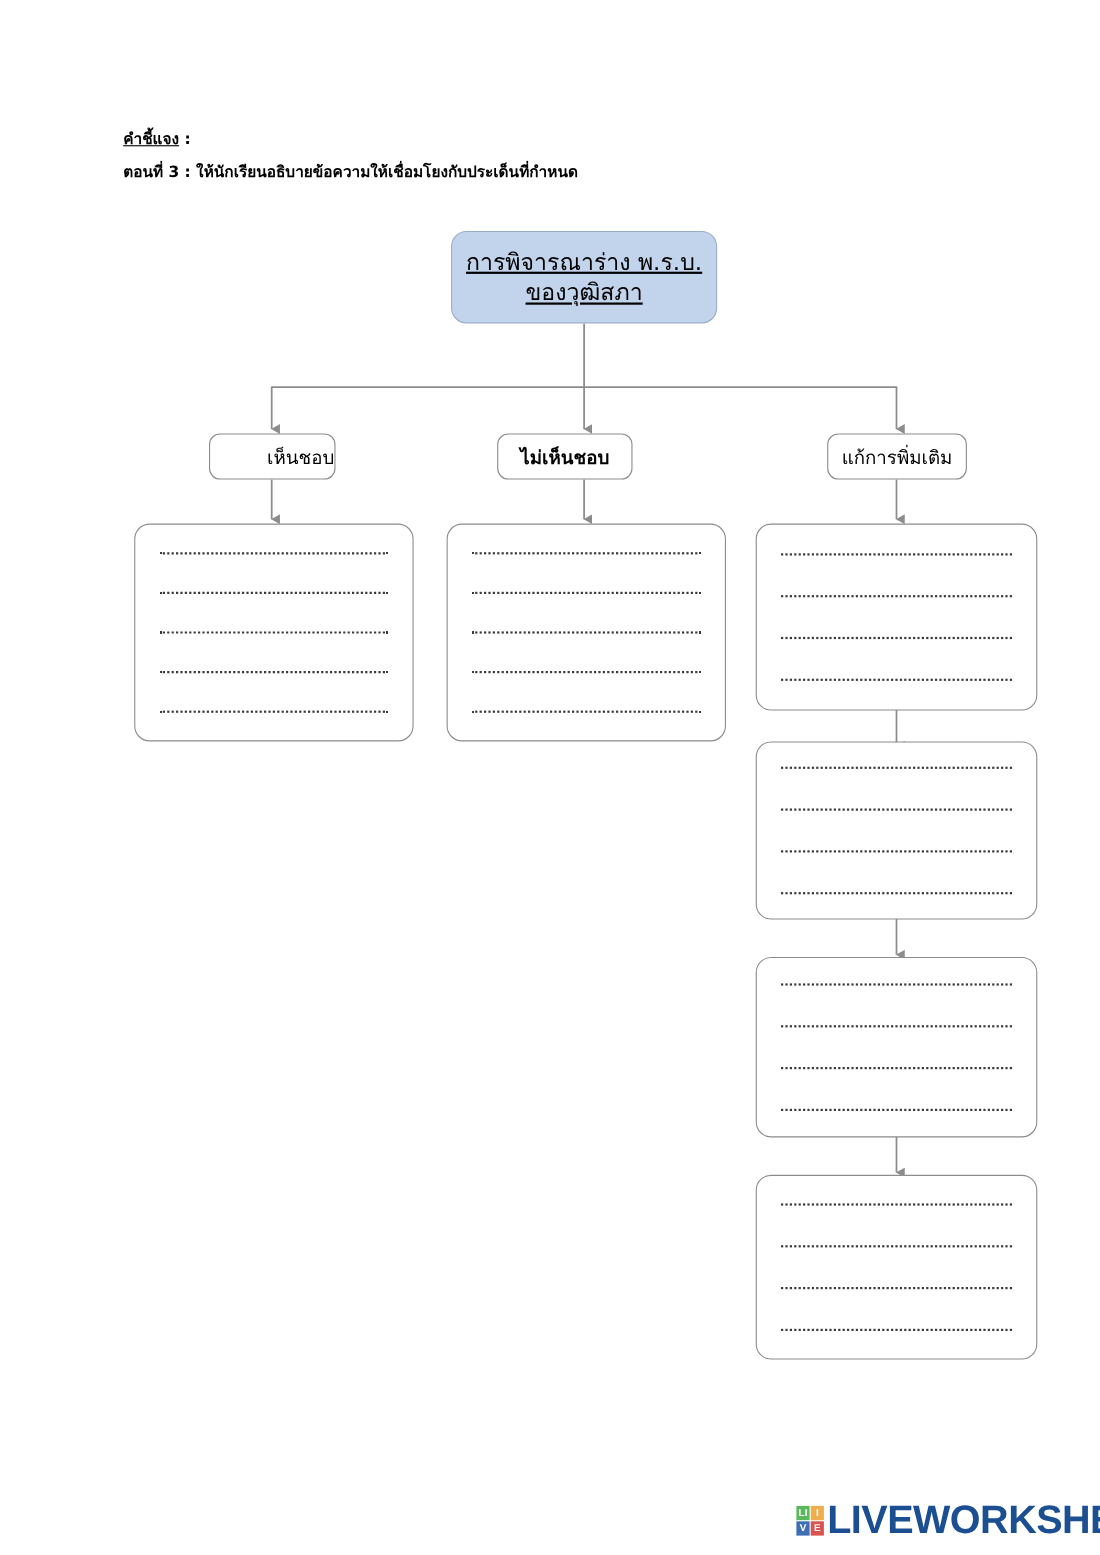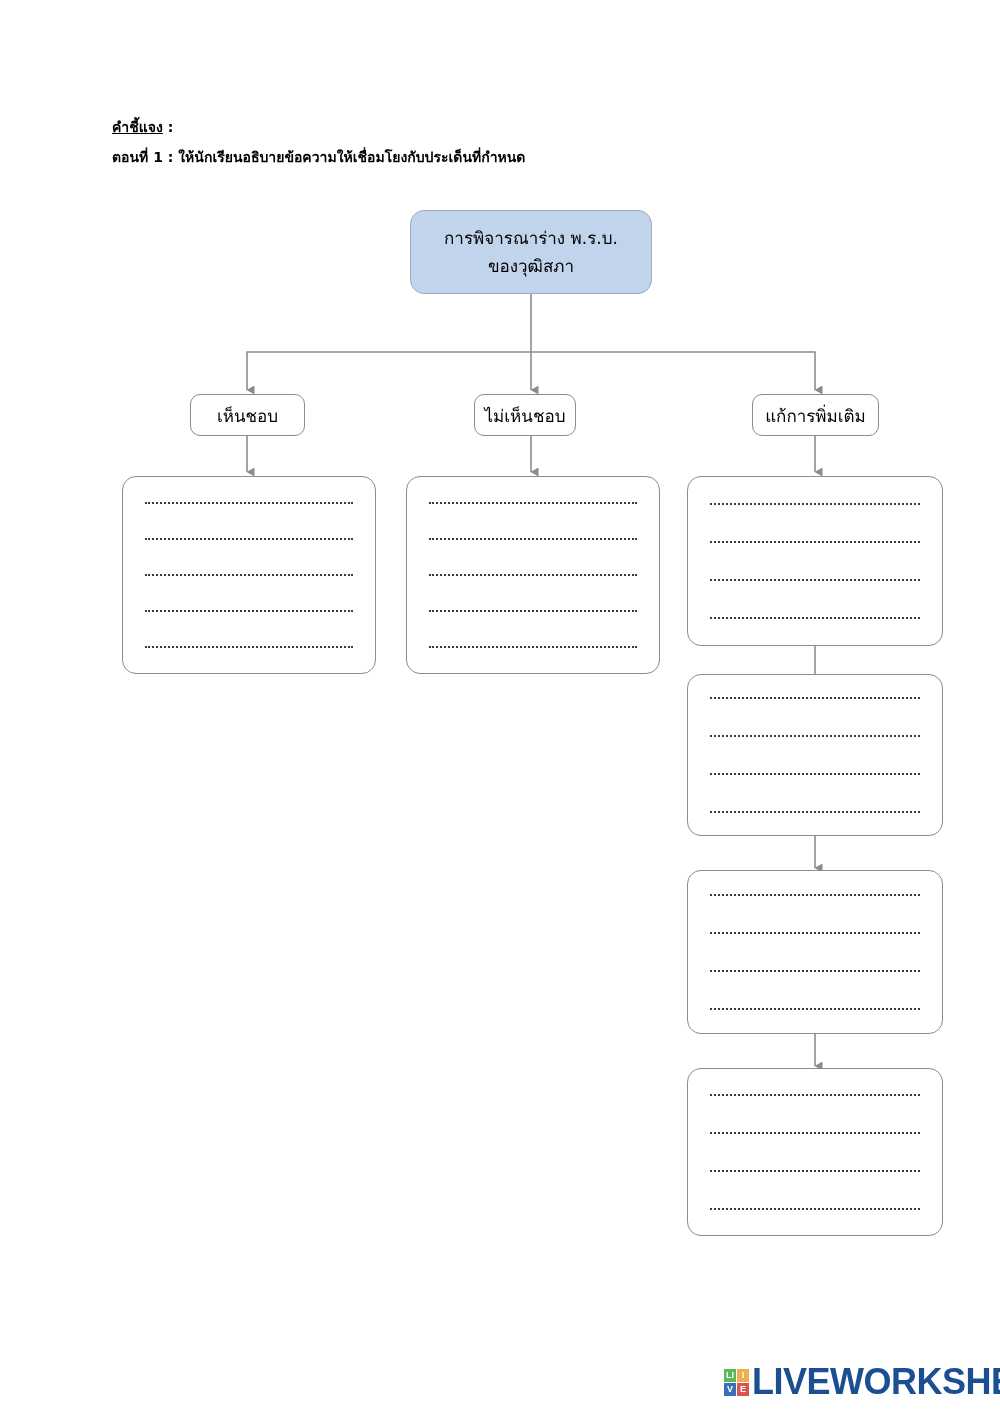--- a/index.html
+++ b/index.html
@@ -61,24 +61,25 @@
     background: #c2d3ec;
     border: 1px solid #9aadc8;
     border-radius: 14px;
     box-sizing: border-box;
     display: flex;
     flex-direction: column;
     align-items: center;
     justify-content: center;
   }
   .node-root-line {
-    font-size: 17px;
+    font-size: 21px;
     line-height: 28px;
     color: #000;
     white-space: nowrap;
+    text-decoration: underline;
   }
 
   
   .node-label {
     position: absolute;
     height: 42px;
     background: #ffffff;
     border: 1px solid #8c8c8c;
     border-radius: 10px;
     box-sizing: border-box;
@@ -145,21 +146,21 @@
   }
 </style>
 </head>
 <body>
 
 <div id="instructions">
   <div class="instr-line">
     <span class="instr-heading-label">คำชี้แจง</span><span class="instr-colon"> :</span>
   </div>
   <div class="instr-line">
-    <span class="instr-part-label">ตอนที่ 1</span><span class="instr-part-label"> : </span><span class="instr-body">ให้นักเรียนอธิบายข้อความให้เชื่อมโยงกับประเด็นที่กำหนด</span>
+    <span class="instr-part-label">ตอนที่ 3</span><span class="instr-part-label"> : </span><span class="instr-body">ให้นักเรียนอธิบายข้อความให้เชื่อมโยงกับประเด็นที่กำหนด</span>
   </div>
 </div>
 
 <div id="flowchart">
 
   <svg id="connector-layer" viewBox="0 0 1000 1414" width="1000" height="1414">
     <defs>
       <marker id="arrowhead" markerWidth="9" markerHeight="9" refX="4.5" refY="7.5" orient="auto" markerUnits="userSpaceOnUse">
         <path d="M0,0 L9,0 L4.5,8 Z" fill="#8c8c8c"></path>
       </marker>
@@ -180,24 +181,24 @@
     <path d="M815,645 L815,678" stroke="#8c8c8c" stroke-width="1.6" fill="none" marker-end="url(#arrowhead)"></path>
     <path d="M815,835 L815,868" stroke="#8c8c8c" stroke-width="1.6" fill="none" marker-end="url(#arrowhead)"></path>
     <path d="M815,1033 L815,1066" stroke="#8c8c8c" stroke-width="1.6" fill="none" marker-end="url(#arrowhead)"></path>
   </svg>
 
   <div class="node-root">
     <div class="node-root-line">การพิจารณาร่าง พ.ร.บ.</div>
     <div class="node-root-line">ของวุฒิสภา</div>
   </div>
 
-  <div class="node-label" style="left:190px; top:394px; width:115px;">
+  <div class="node-label" style="left:190px; top:394px; width:115px;justify-content:flex-end;">
     <span>เห็นชอบ</span>
   </div>
-  <div class="node-label" style="left:474px; top:394px; width:102px;">
+  <div class="node-label" style="left:452px; top:394px; width:123px;font-weight:bold;">
     <span>ไม่เห็นชอบ</span>
   </div>
   <div class="node-label" style="left:752px; top:394px; width:127px;">
     <span>แก้การพิ่มเติม</span>
   </div>
 
   <div class="answer-box lines-5" style="left:122px; top:476px; width:254px; height:198px;">
     <div class="write-line"></div>
     <div class="write-line"></div>
     <div class="write-line"></div>

